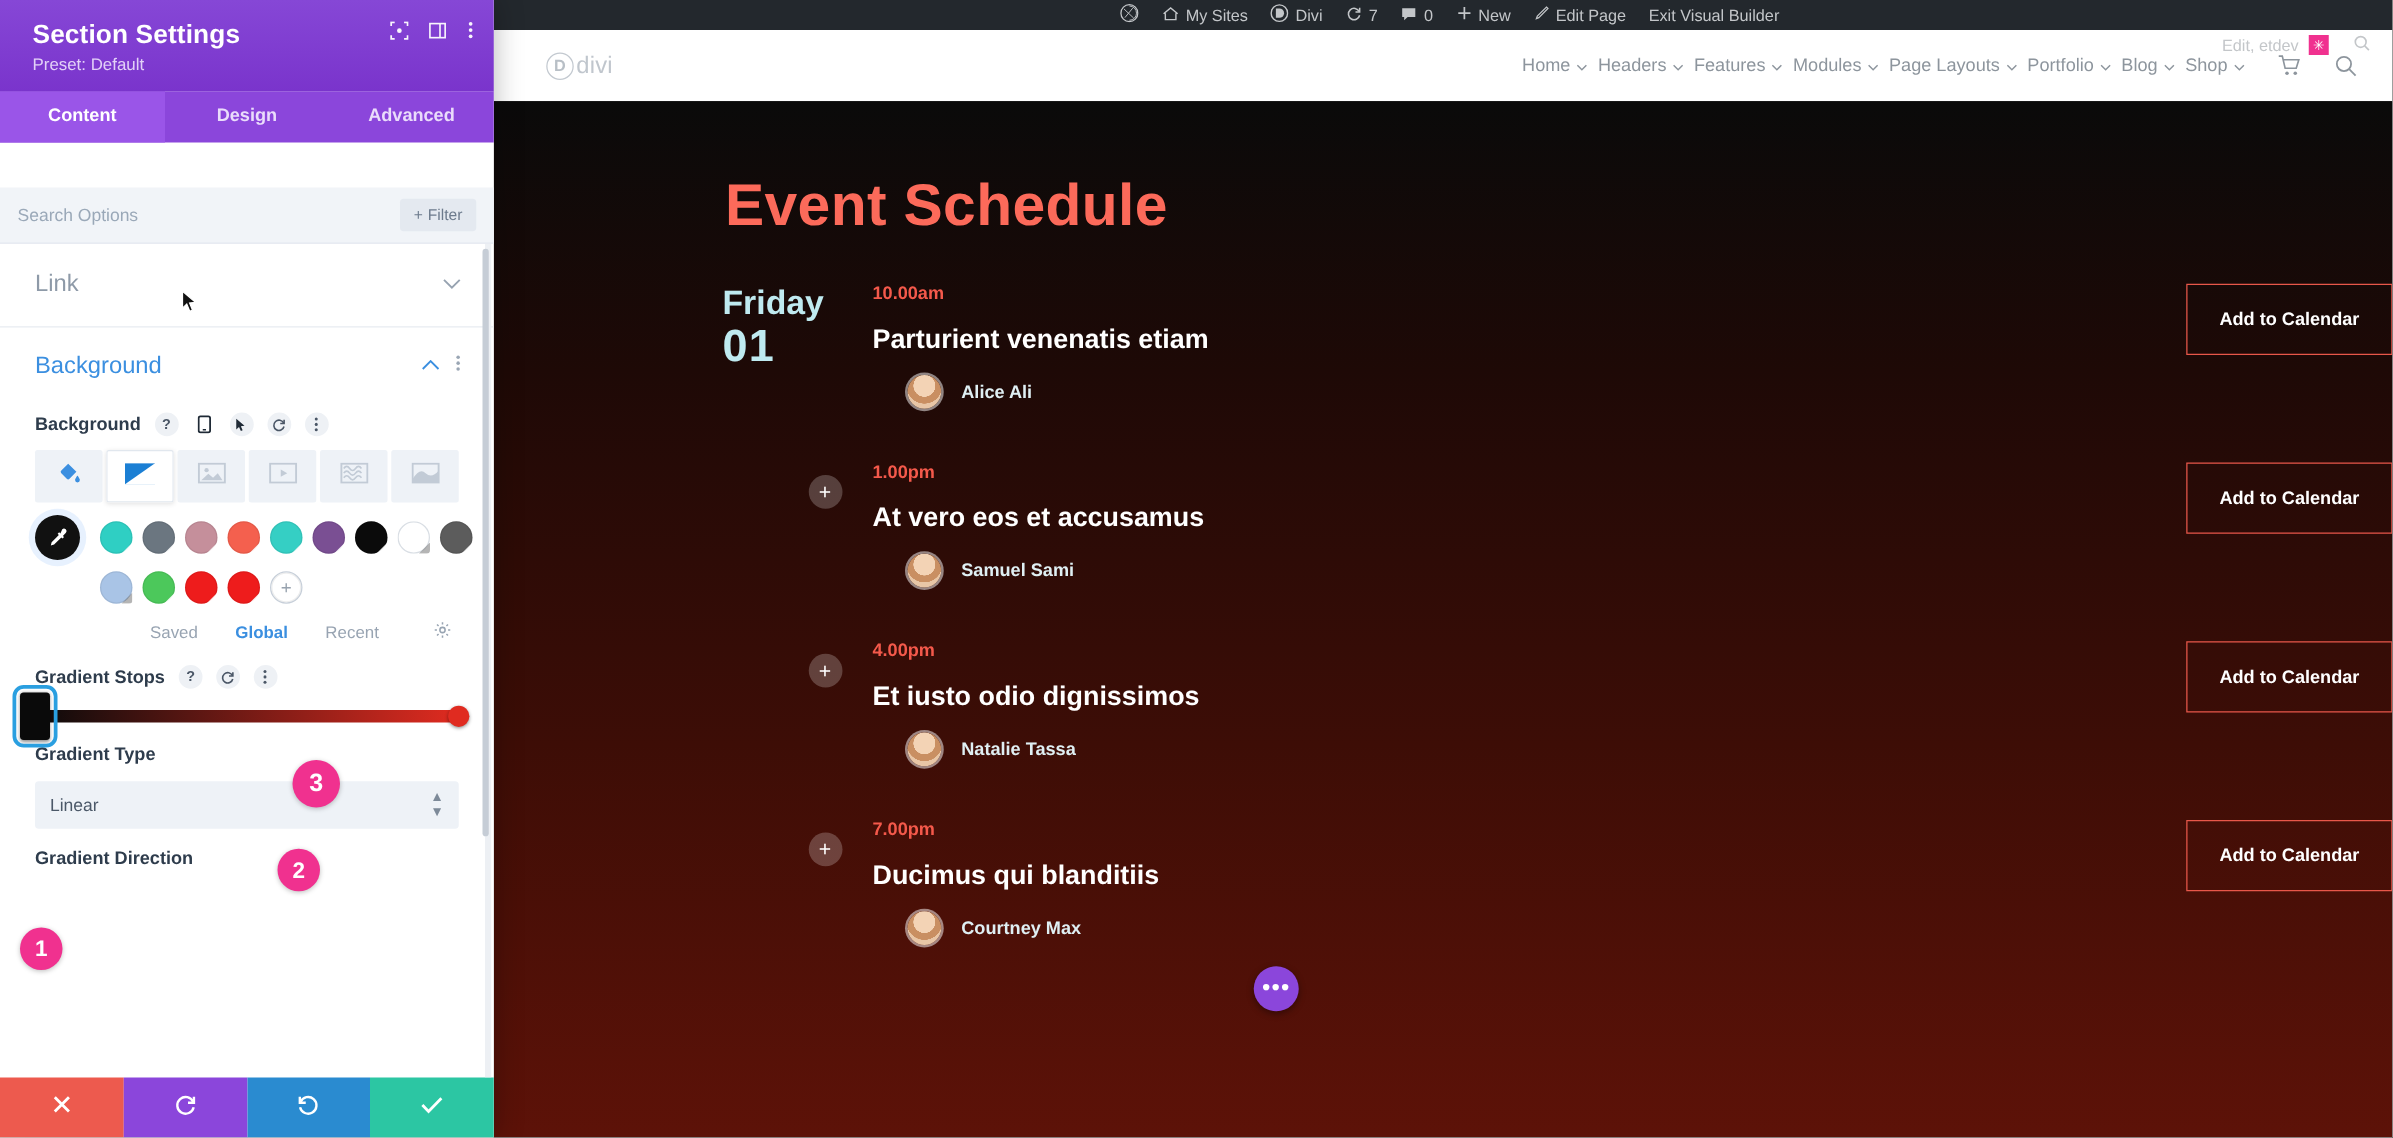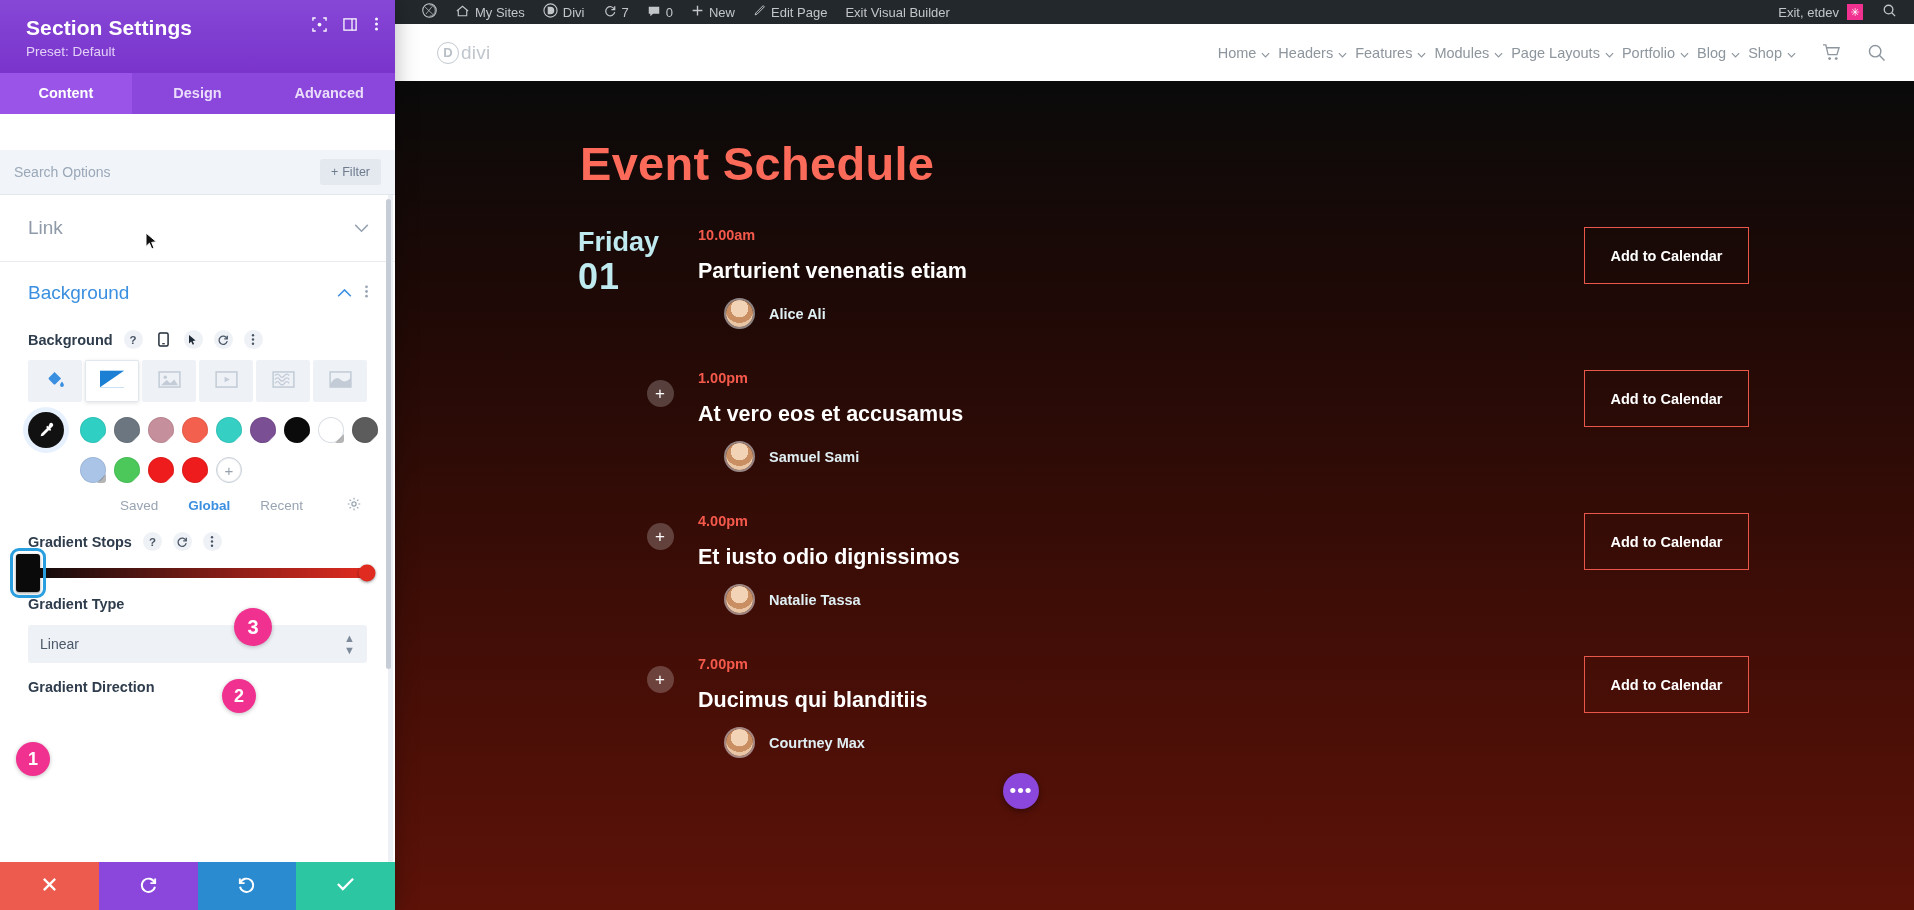--- a/index.html
+++ b/index.html
@@ -259,21 +259,21 @@
 
   
   .stage {
     position: absolute; left: 395px; top: 0;
     width: 1519px; height: 910px; overflow: hidden;
     background: #000;
   }
   .wpbar {
     height: 24px; background: #23282d; color: #c3c6c9;
     display: flex; align-items: center; font-size: 13px;
-    padding: 0 8px 0 18px; gap: 0;
+    padding: 0 8px 0 18px; gap: 0; flex-direction: column;
   }
   .wpbar-left { display: flex; align-items: center; gap: 0; }
   .wpi {
     display: flex; align-items: center; gap: 5px;
     padding: 0 9px; height: 24px; cursor: pointer; color: #c3c6c9;
     white-space: nowrap;
   }
   .wpbar-right { margin-left: auto; display: flex; align-items: center; gap: 0; }
   .howdy { display: flex; align-items: center; gap: 8px; padding: 0 10px; cursor: pointer; }
   .avatar-sq { width: 16px; height: 16px; background: #f0318f; display: flex; align-items: center; justify-content: center; color: #fff; font-size: 11px; }
@@ -319,21 +319,21 @@
   .col-evt { flex: 1; padding-left: 3px; }
   .evt-time { color: #f4594b; font-size: 14.5px; font-weight: 700; margin-bottom: 16px; }
   .evt-title { color: #fff; font-size: 21.5px; font-weight: 700; margin-bottom: 16px; }
   .evt-person { display: flex; align-items: center; gap: 16px; margin-left: 28px; }
   .evt-avatar {
     width: 27px; height: 27px; border-radius: 50%;
     background: radial-gradient(circle at 50% 32%, #f3d3b5 0 38%, #c98f62 39% 62%, #e8c6a6 63% 100%);
     box-shadow: 0 0 0 2px rgba(255,255,255,.5);
   }
   .evt-name { color: #dfeff3; font-size: 14.5px; font-weight: 700; }
-  .col-cal { width: 330px; padding-right: 0; display: flex; justify-content: flex-start; }
+  .col-cal { width: 330px; padding-right: 0; display: flex; justify-content: flex-end; }
   .cal-btn {
     width: 165px; height: 57px; border: 1px solid #e8574a;
     color: #fff; font-size: 14.5px; font-weight: 700;
     display: flex; align-items: center; justify-content: center;
     cursor: pointer; background: transparent;
     font-family: "Liberation Sans", sans-serif;
   }
   .fab {
     position: absolute; left: 608px; top: 692px;
     width: 36px; height: 36px; border-radius: 50%;
@@ -410,21 +410,21 @@
               </svg>
           </span>
           <span>Edit Page</span>
         </div>
         <div class="wpi">
           <span>Exit Visual Builder</span>
         </div>
       </div>
       <div class="wpbar-right">
         <div class="howdy">
-          <span>Exit, etdev</span>
+          <span>Edit, etdev</span>
           <span class="avatar-sq">✳</span>
         </div>
         <div class="wpi">
           <span>
             <svg width="15" height="15" viewBox="0 0 16 16">
                 <circle cx="7" cy="7" r="4.6" fill="none" stroke="#c3c6c9" stroke-width="1.4"></circle>
                 <path d="M10.4 10.4 L14 14" stroke="#c3c6c9" stroke-width="1.4"></path>
               </svg>
           </span>
         </div>

